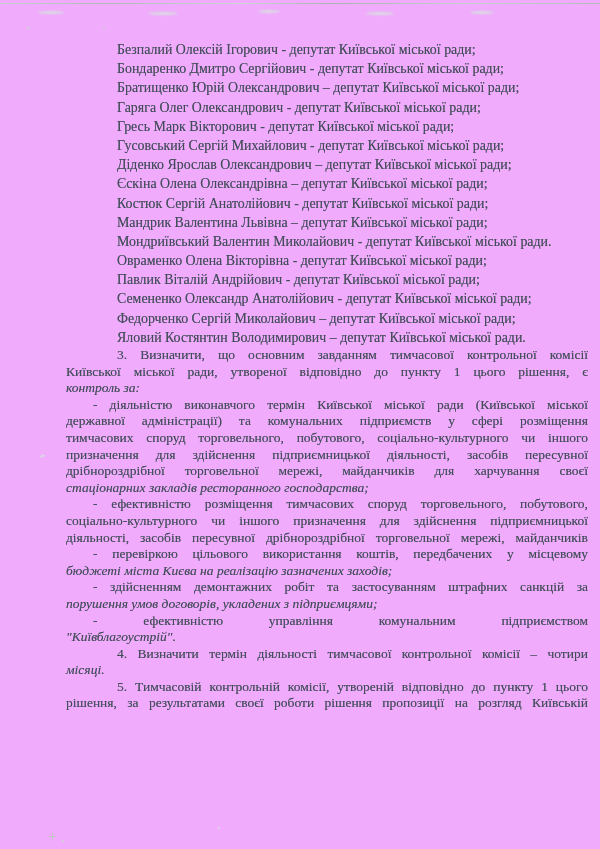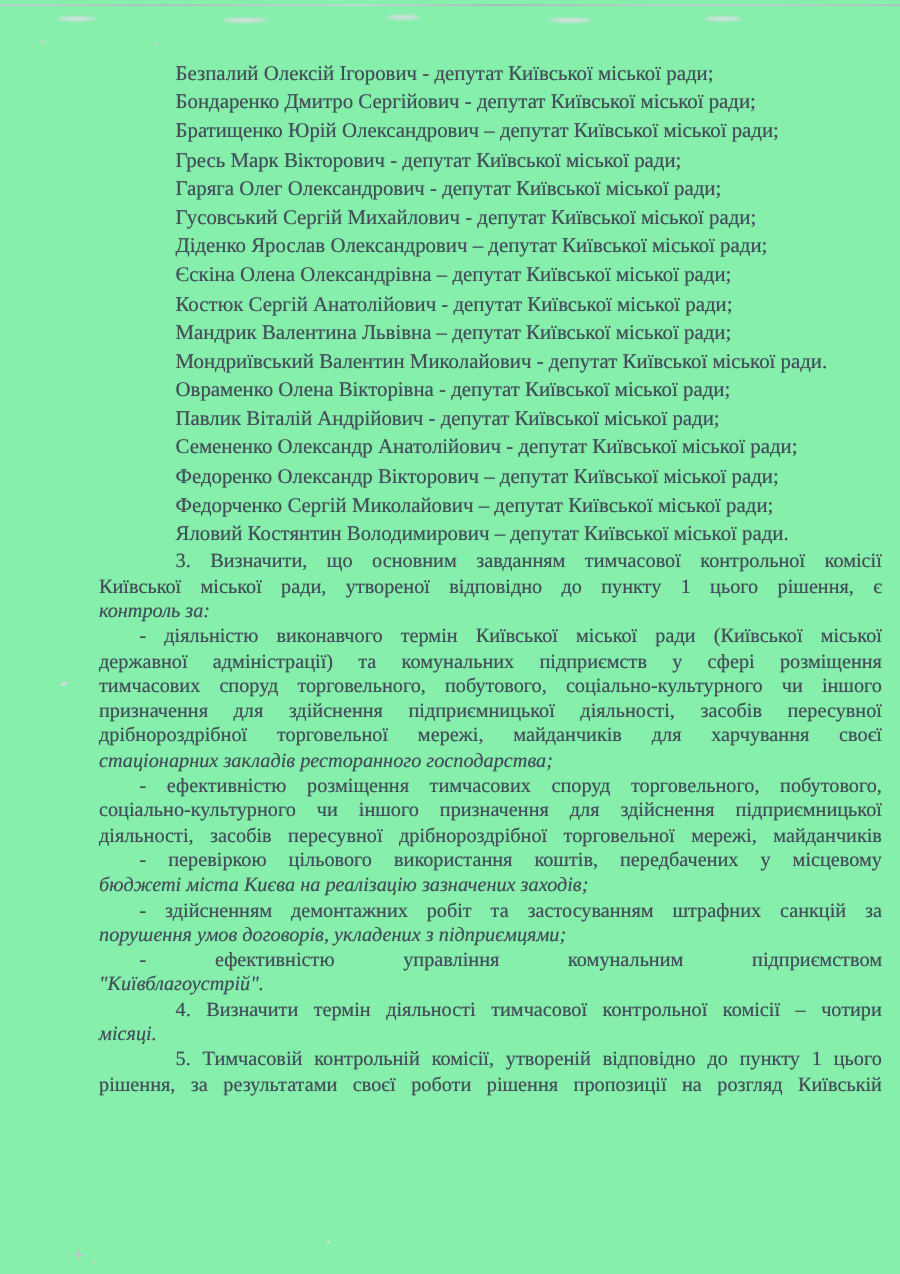--- a/index.html
+++ b/index.html
@@ -4,21 +4,21 @@
 <style>
   html, body { margin: 0; padding: 0; }
   body {
     width: 600px; height: 849px;
     background: #f6f6f4;
     position: relative; overflow: hidden;
     font-family: "Liberation Serif", serif;
   }
   .page {
     position: absolute; inset: 0;
-    background: #86efac;
+    background: #f0abfc;
   }
   
   .scan-top {
     position: absolute; top: 3px; left: 0; width: 600px; height: 1px;
     background: linear-gradient(90deg,#c6cdd4 0%,#aeb8c2 18%,#cdd3d9 40%,#a8b2bd 55%,#c6cdd4 78%,#b2bbc5 100%);
   }
   .smudge {
     position: absolute; height: 3px; border-radius: 50%;
     background: #d9dde1; filter: blur(1.2px);
   }
@@ -60,32 +60,31 @@
 
   <div class="bar" style="left:49px; top:836px; width:7px; height:1px;"></div>
   <div class="bar" style="left:52px; top:833px; width:1px; height:7px;"></div>
   <div class="speck" style="left:62px; top:840px; width:2px; height:2px;"></div>
 
   <div class="text-block">
     <div>
         <div class="name-line">Безпалий Олексій Ігорович - депутат Київської міської ради;</div>
         <div class="name-line">Бондаренко Дмитро Сергійович - депутат Київської міської ради;</div>
         <div class="name-line">Братищенко Юрій Олександрович – депутат Київської міської ради;</div>
+        <div class="name-line">Гаряга Олег Олександрович - депутат Київської міської ради;</div>
         <div class="name-line">Гресь Марк Вікторович - депутат Київської міської ради;</div>
-        <div class="name-line">Гаряга Олег Олександрович - депутат Київської міської ради;</div>
         <div class="name-line">Гусовський Сергій Михайлович - депутат Київської міської ради;</div>
         <div class="name-line">Діденко Ярослав Олександрович – депутат Київської міської ради;</div>
         <div class="name-line">Єскіна Олена Олександрівна – депутат Київської міської ради;</div>
         <div class="name-line">Костюк Сергій Анатолійович - депутат Київської міської ради;</div>
         <div class="name-line">Мандрик Валентина Львівна – депутат Київської міської ради;</div>
         <div class="name-line">Мондриївський Валентин Миколайович - депутат Київської міської ради.</div>
         <div class="name-line">Овраменко Олена Вікторівна - депутат Київської міської ради;</div>
         <div class="name-line">Павлик Віталій Андрійович - депутат Київської міської ради;</div>
         <div class="name-line">Семененко Олександр Анатолійович - депутат Київської міської ради;</div>
-        <div class="name-line">Федоренко Олександр Вікторович – депутат Київської міської ради;</div>
         <div class="name-line">Федорченко Сергій Миколайович – депутат Київської міської ради;</div>
         <div class="name-line">Яловий Костянтин Володимирович – депутат Київської міської ради.</div>
       </div>
     <div>
         <div class="para numbered">
           <div class="pline just ind-num">
             <span class="w">3.</span>
             <span class="w">Визначити,</span>
             <span class="w">що</span>
             <span class="w">основним</span>

